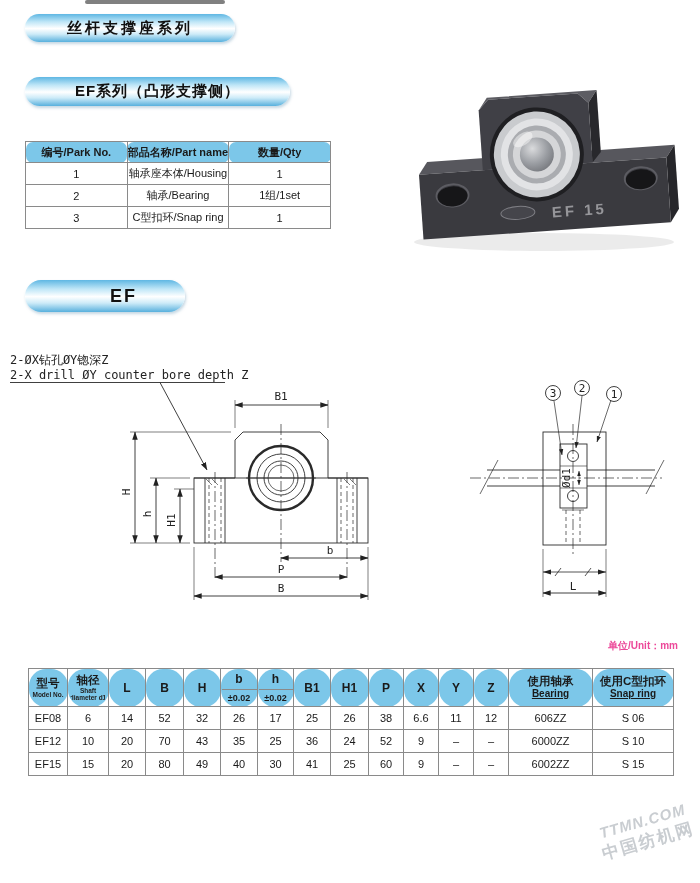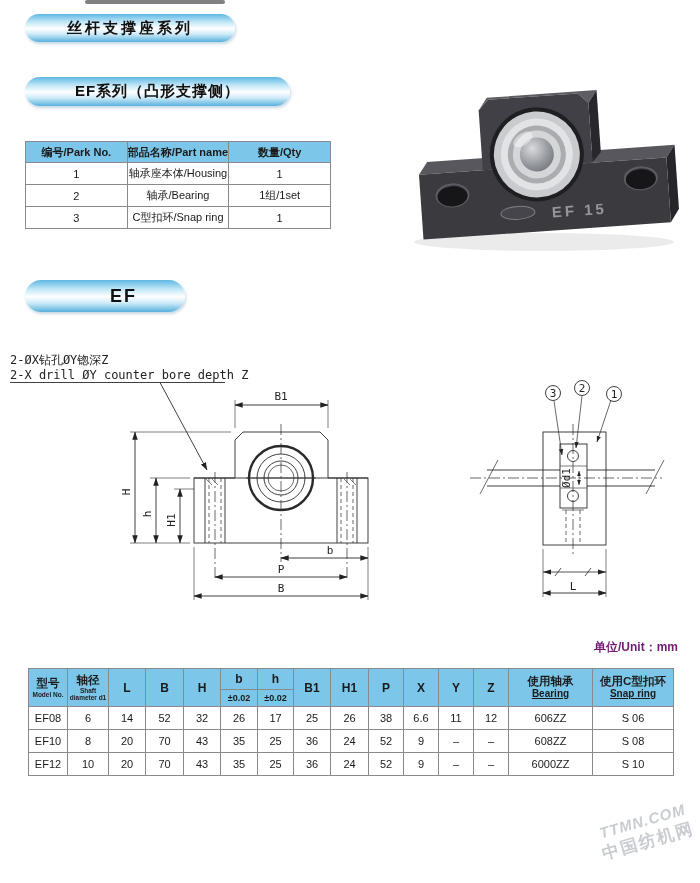--- a/index.html
+++ b/index.html
@@ -19,38 +19,38 @@
   }
   .banner-1 { left:25px; top:14px;  width:210px; height:28px; font-size:15px; letter-spacing:3px; }
   .banner-2 { left:25px; top:77px;  width:265px; height:29px; font-size:15px; letter-spacing:1px; }
   .banner-3 { left:25px; top:280px; width:160px; height:32px; font-size:18px; letter-spacing:2px; padding-right:48px;justify-content:flex-end; }
   .scan-artifact { position:absolute; left:85px; top:0; width:140px; height:4px; background:#555; opacity:.75; border-radius:2px; }
   
   table { border-collapse:collapse; table-layout:fixed; background:#fff; }
   th,td { border:1px solid #8a8a8a; text-align:center; vertical-align:middle; overflow:hidden; }
   thead th { background:#7cc7e9; }
   #parts-table { position:absolute; left:25px; top:141px; width:306px; border:1.5px solid #5f5f5f; }
-  #parts-table th { height:21px; font-size:11px; font-weight:bold; }
+  #parts-table th { height:21px; font-size:11px; font-weight:bold;border-radius:7px; }
   #parts-table td { height:22px; font-size:11px; }
   #spec-table  { position:absolute; left:28px; top:668px; width:645px; border:1.5px solid #5f5f5f; }
-  #spec-table th { height:38px; font-size:12px; padding:0; }
+  #spec-table th { height:38px; font-size:12px; padding:0;border-radius:17px; }
   #spec-table td { height:23px; font-size:11px; }
   #spec-table .cn  { font-size:11.5px; font-weight:bold; line-height:1.15; }
   #spec-table .en-tiny { font-size:6.5px; font-weight:bold; line-height:1.1; color:#222; }
   #spec-table .en-big  { font-size:10px; font-weight:bold; line-height:1.2;text-decoration:underline; }
   #spec-table .lbl { font-size:12px; font-weight:bold; height:19px; line-height:19px; }
   #spec-table .tol { font-size:9px; font-weight:bold; height:17px; line-height:17px; border-top:1px solid #8a8a8a; }
   
   #drawing { position:absolute; left:0; top:348px; }
   #photo   { position:absolute; left:398px; top:70px; }
   .dim-text { font-family:"DejaVu Sans Mono", monospace; font-size:11px; fill:#222; }
   .note-text { font-family:"DejaVu Sans Mono", monospace; font-size:12px; fill:#222; }
   .unit-note {
     position:absolute; left:540px; top:639px; width:138px; text-align:right;
-    font-size:12px; font-weight:600; color:#701a75;
+    font-size:10px; font-weight:600; color:#ec4899;
   }
   
   .watermark {
     position:absolute; left:598px; top:812px; transform:rotate(-16deg);
     color:#bcc1c6; opacity:.8; text-align:center; font-weight:bold; line-height:1.25;
     pointer-events:none;
   }
   .watermark .wm1 { font-size:15px; font-style:italic; letter-spacing:1px; }
   .watermark .wm2 { font-size:17px; letter-spacing:2px; }
 </style>
@@ -320,53 +320,53 @@
           <td>25</td>
           <td>26</td>
           <td>38</td>
           <td>6.6</td>
           <td>11</td>
           <td>12</td>
           <td>606ZZ</td>
           <td>S 06</td>
         </tr>
         <tr>
-          <td>EF10</td>
-          <td>8</td>
-          <td>20</td>
-          <td>70</td>
-          <td>43</td>
-          <td>35</td>
-          <td>25</td>
-          <td>36</td>
-          <td>24</td>
-          <td>52</td>
-          <td>9</td>
-          <td>–</td>
-          <td>–</td>
-          <td>608ZZ</td>
-          <td>S 08</td>
-        </tr>
-        <tr>
           <td>EF12</td>
           <td>10</td>
           <td>20</td>
           <td>70</td>
           <td>43</td>
           <td>35</td>
           <td>25</td>
           <td>36</td>
           <td>24</td>
           <td>52</td>
           <td>9</td>
           <td>–</td>
           <td>–</td>
           <td>6000ZZ</td>
           <td>S 10</td>
         </tr>
+        <tr>
+          <td>EF15</td>
+          <td>15</td>
+          <td>20</td>
+          <td>80</td>
+          <td>49</td>
+          <td>40</td>
+          <td>30</td>
+          <td>41</td>
+          <td>25</td>
+          <td>60</td>
+          <td>9</td>
+          <td>–</td>
+          <td>–</td>
+          <td>6002ZZ</td>
+          <td>S 15</td>
+        </tr>
       </tbody>
   </table>
 
   <div class="watermark">
     <div class="wm1">TTMN.COM</div>
     <div class="wm2">中国纺机网</div>
   </div>
 
 </div>
 

